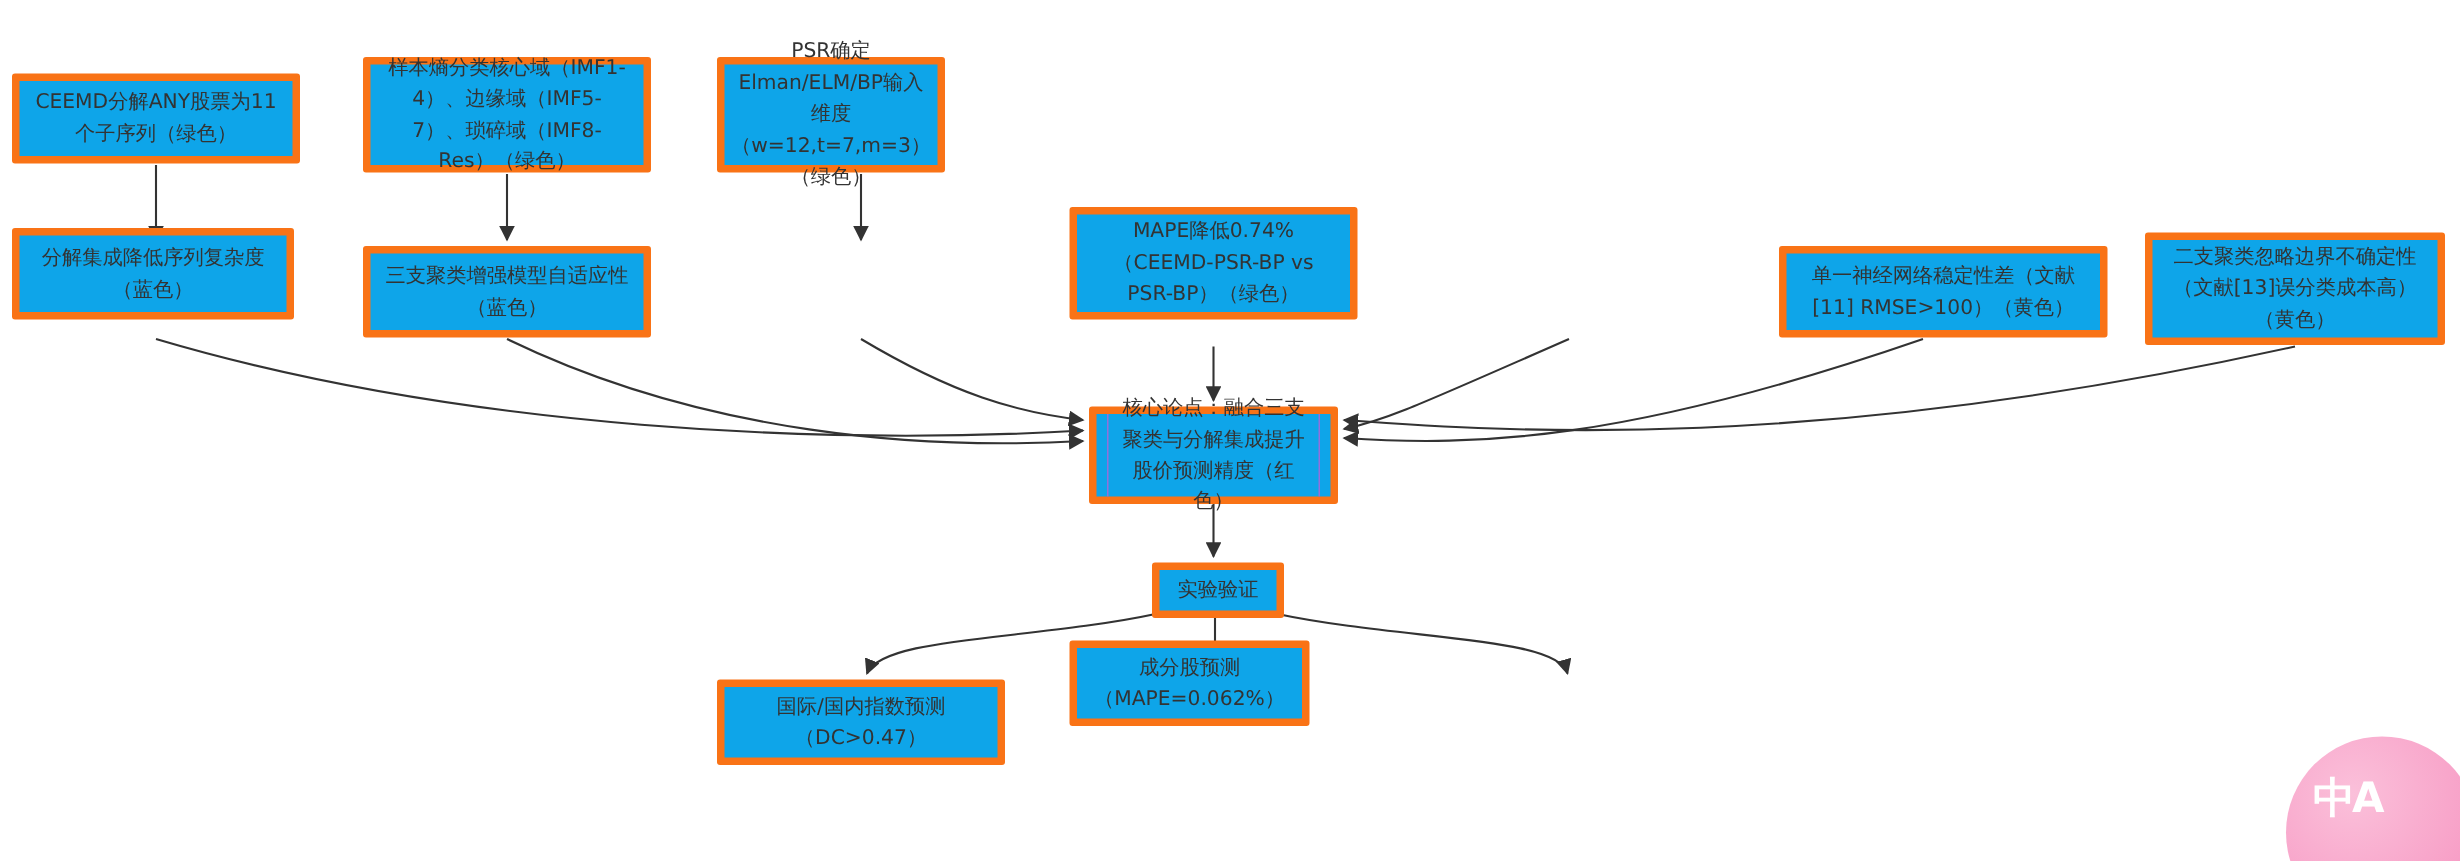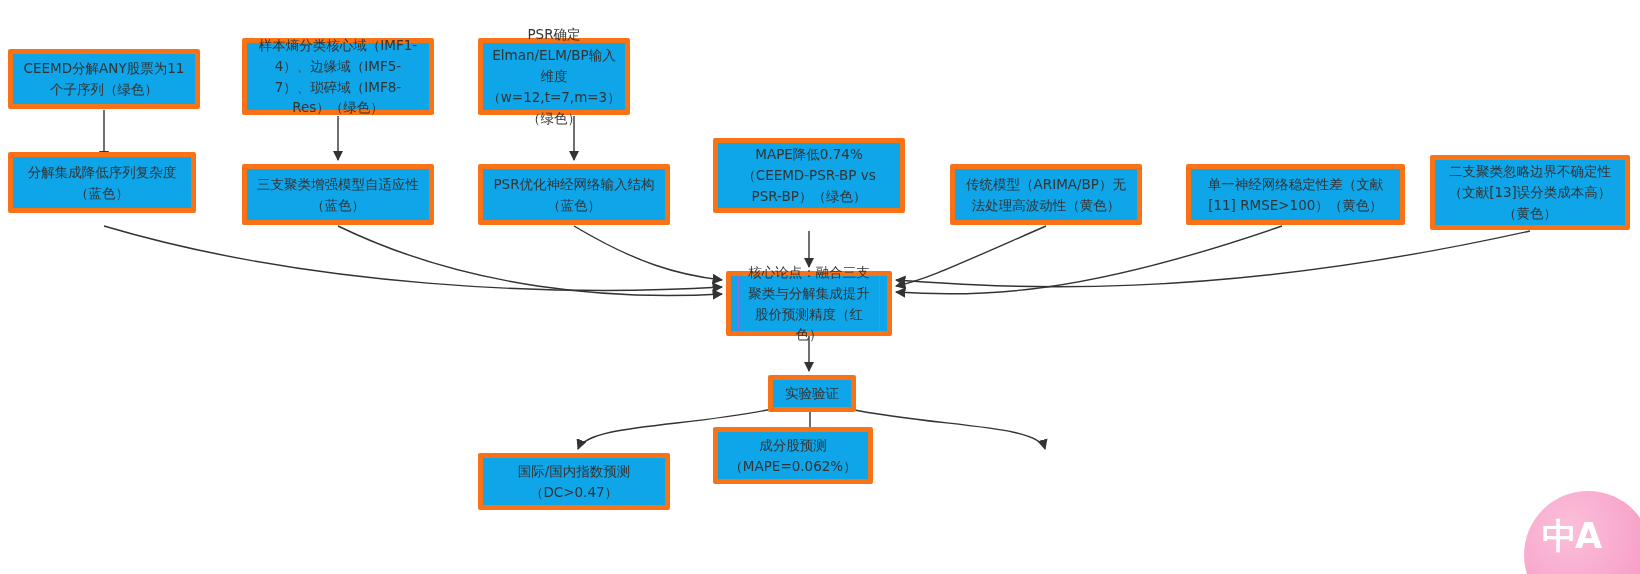--- a/index.html
+++ b/index.html
@@ -19,21 +19,21 @@
   }
   .subroutine::before { left:7px; }
   .subroutine::after  { right:7px; }
   #translate-badge {
     position:absolute; left:1524px; top:491px; width:128px; height:128px;
     border-radius:50%;
     background:radial-gradient(circle at 35% 30%, #fbc0da 0%, #f79ec6 70%, #f48fbc 100%);
     color:#ffffff; font-weight:bold; cursor:pointer;
   }
   #translate-badge span {
-    position:absolute; left:18px; top:22px; font-size:35px; letter-spacing:-2px;
+    position:absolute; left:18px; top:22px; font-size:28px; letter-spacing:-2px;
   }
 </style>
 </head>
 <body>
 
 <div id="canvas">
 
   <svg id="edges" width="1640" height="574">
     <defs>
       <marker id="arrow" viewBox="0 0 10 10" refX="9" refY="5" markerWidth="7.5" markerHeight="7.5" orient="auto-start-reverse">
@@ -67,28 +67,22 @@
   <div class="node" style="left:478px;top:38px;width:152px;height:77px">
     <span>PSR确定Elman/ELM/BP输入维度（w=12,t=7,m=3）（绿色）</span>
   </div>
 
   <div class="node" style="left:8px;top:152px;width:188px;height:61px">
     <span>分解集成降低序列复杂度（蓝色）</span>
   </div>
   <div class="node" style="left:242px;top:164px;width:192px;height:61px">
     <span>三支聚类增强模型自适应性（蓝色）</span>
   </div>
-  <div class="node" style="left:478px;top:164px;width:192px;height:61px">
-    <span>PSR优化神经网络输入结构（蓝色）</span>
-  </div>
   <div class="node" style="left:713px;top:138px;width:192px;height:75px">
     <span>MAPE降低0.74%（CEEMD-PSR-BP vs PSR-BP）（绿色）</span>
-  </div>
-  <div class="node" style="left:950px;top:164px;width:192px;height:61px">
-    <span>传统模型（ARIMA/BP）无法处理高波动性（黄色）</span>
   </div>
   <div class="node" style="left:1186px;top:164px;width:219px;height:61px">
     <span>单一神经网络稳定性差（文献[11] RMSE&gt;100）（黄色）</span>
   </div>
   <div class="node" style="left:1430px;top:155px;width:200px;height:75px">
     <span>二支聚类忽略边界不确定性（文献[13]误分类成本高）（黄色）</span>
   </div>
 
   <div class="node subroutine" style="left:726px;top:271px;width:166px;height:65px;padding:4px 14px">
     <span>核心论点：融合三支聚类与分解集成提升股价预测精度（红色）</span>

